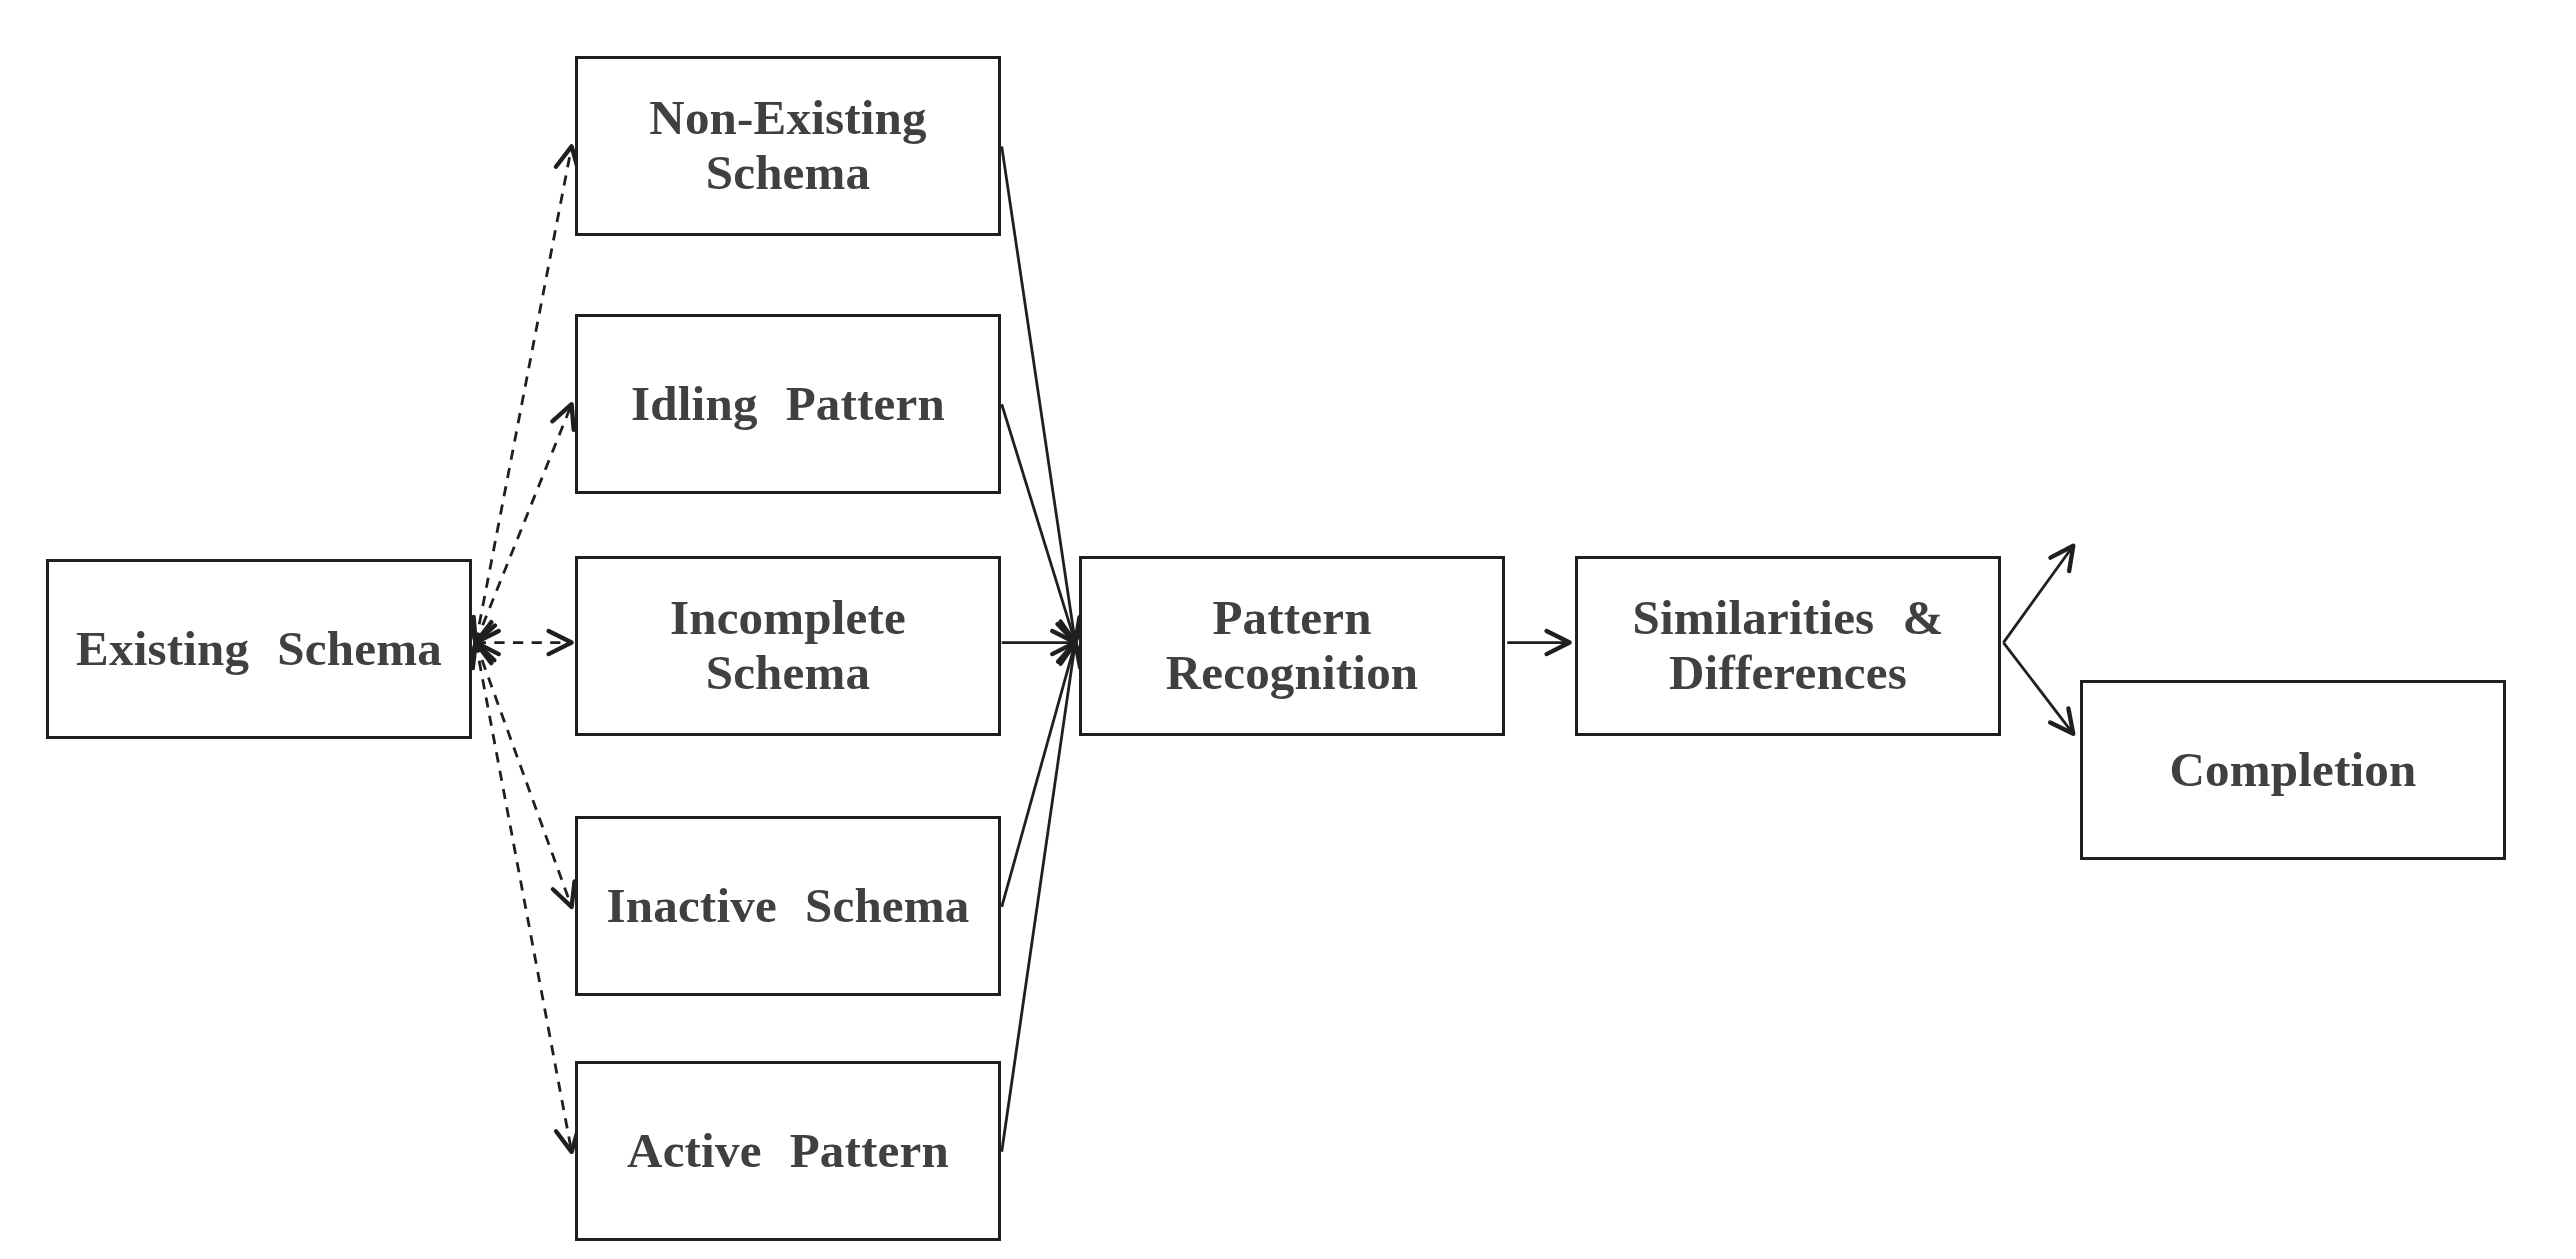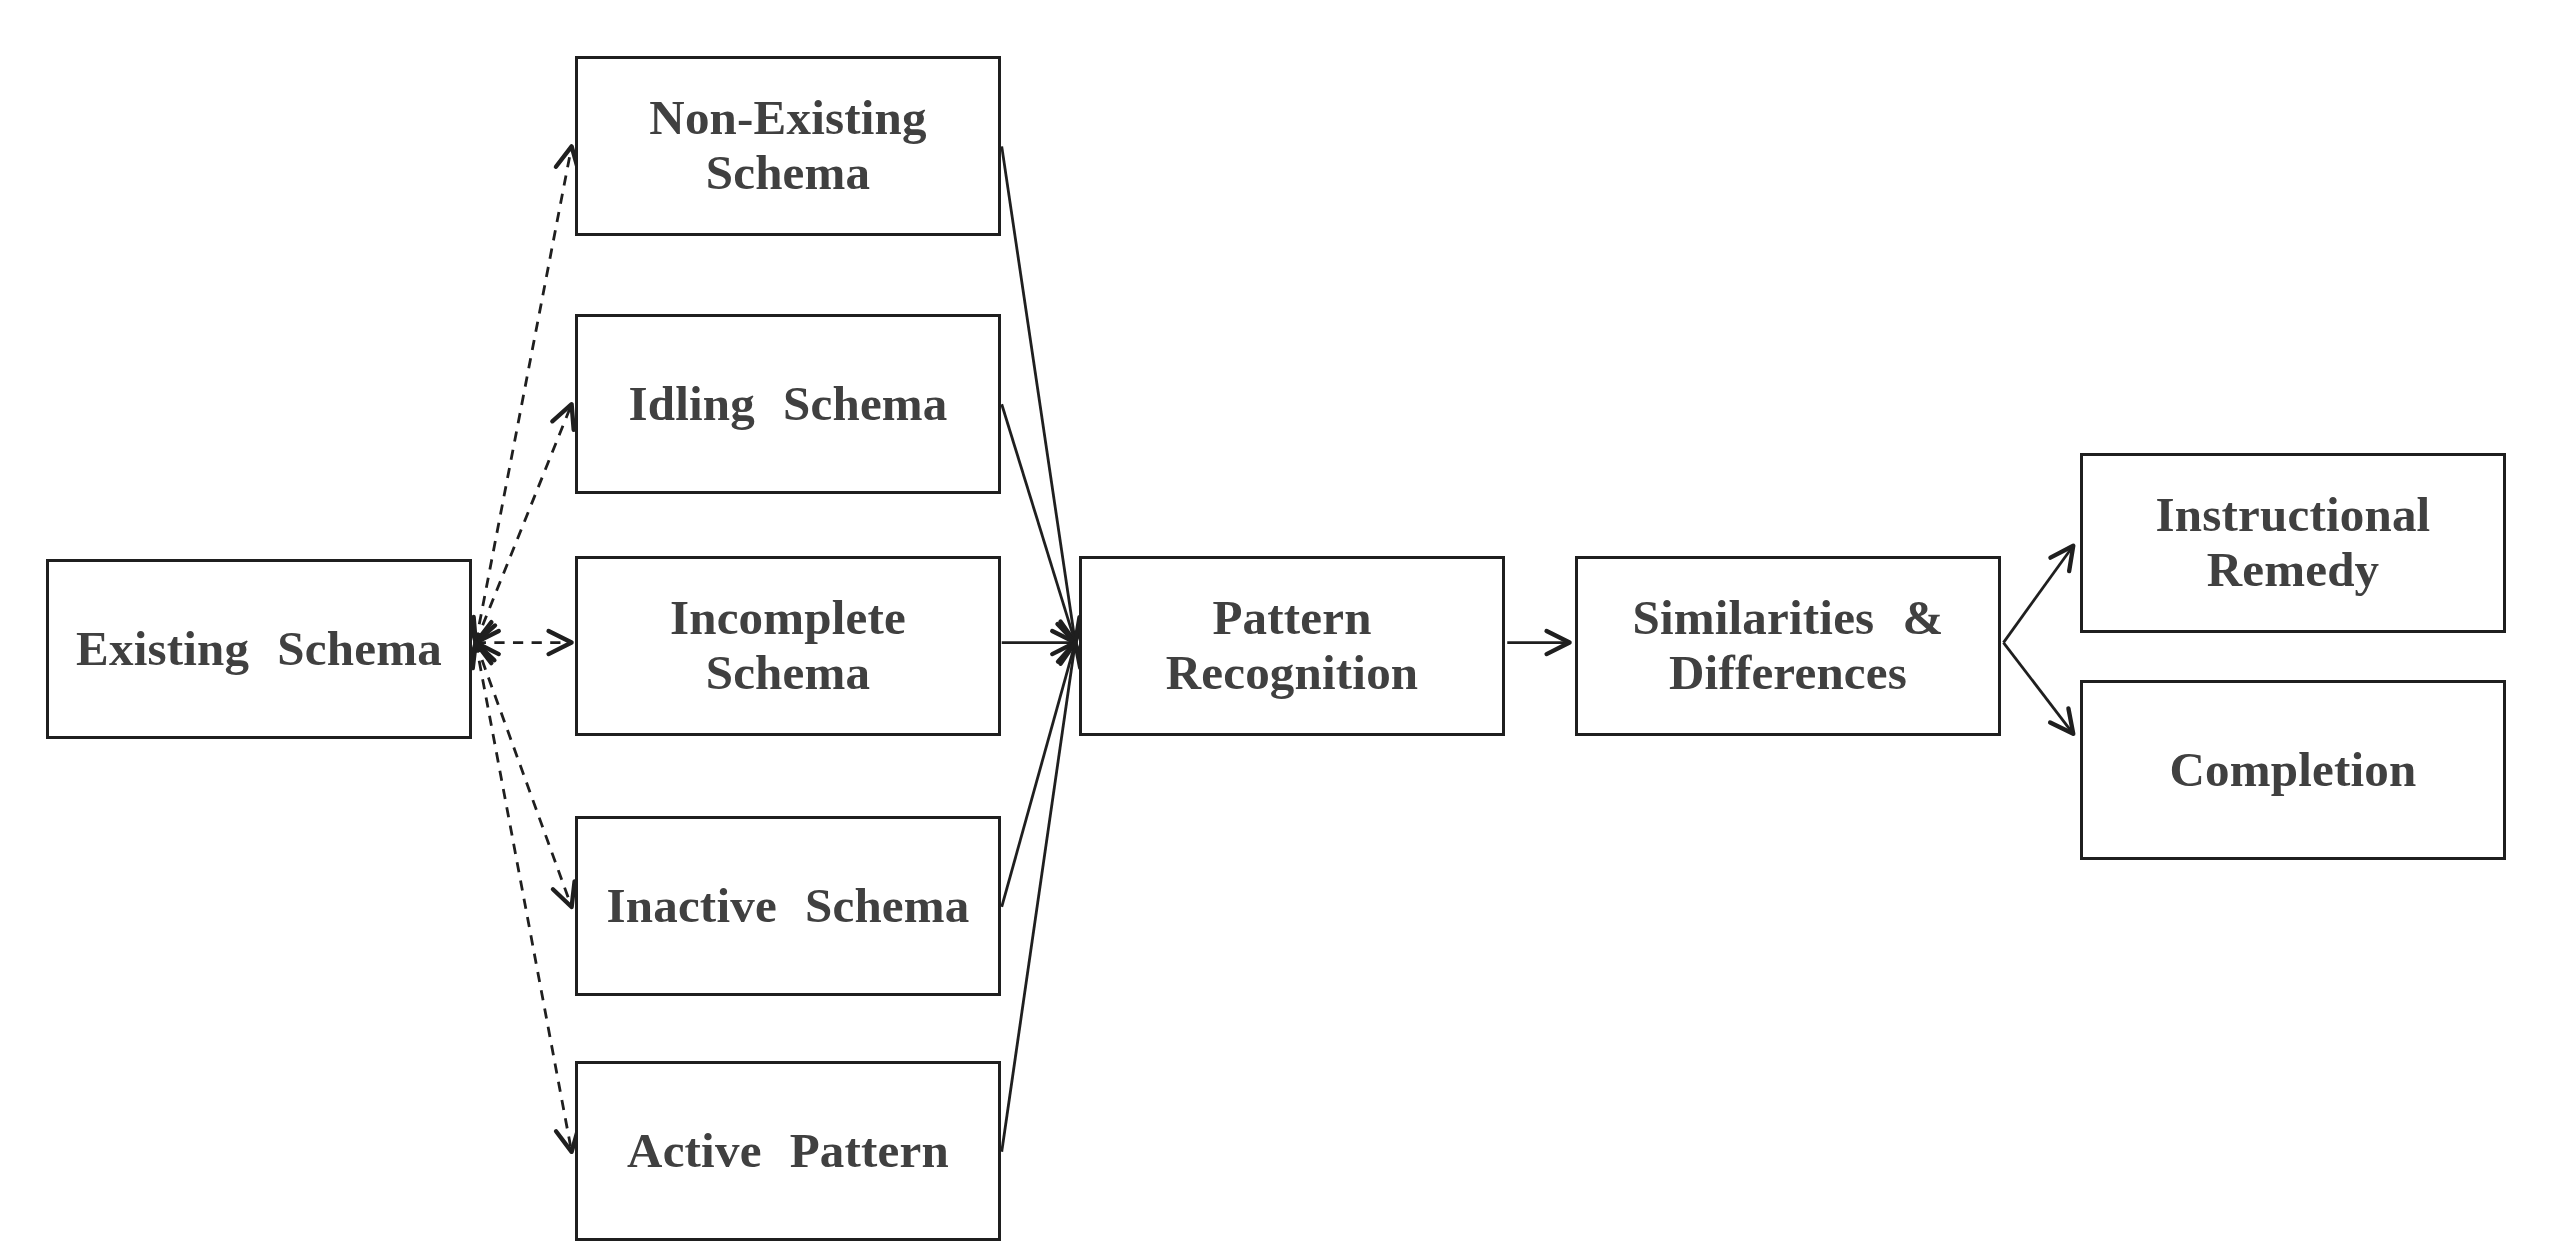--- a/index.html
+++ b/index.html
@@ -83,21 +83,21 @@
   <div class="node" style="left:46px;   top:559px;">
     <div class="node-label">Existing Schema</div>
   </div>
 
   <div class="node" style="left:575px;  top:56px;">
     <div class="node-label">Non-Existing
 Schema</div>
   </div>
 
   <div class="node" style="left:575px;  top:314px;">
-    <div class="node-label">Idling Schema</div>
+    <div class="node-label">Idling Pattern</div>
   </div>
 
   <div class="node" style="left:575px;  top:556px;">
     <div class="node-label">Incomplete
 Schema</div>
   </div>
 
   <div class="node" style="left:575px;  top:816px;">
     <div class="node-label">Inactive Schema</div>
   </div>
@@ -109,23 +109,19 @@
   <div class="node" style="left:1079px; top:556px;">
     <div class="node-label">Pattern
 Recognition</div>
   </div>
 
   <div class="node" style="left:1575px; top:556px;">
     <div class="node-label">Similarities &amp;
 Differences</div>
   </div>
 
-  <div class="node" style="left:2080px; top:453px;">
-    <div class="node-label">Instructional
-Remedy</div>
-  </div>
 
   <div class="node" style="left:2080px; top:680px;justify-content:center;">
     <div class="node-label">Completion</div>
   </div>
 
 </div>
 
 
 </body></html>

